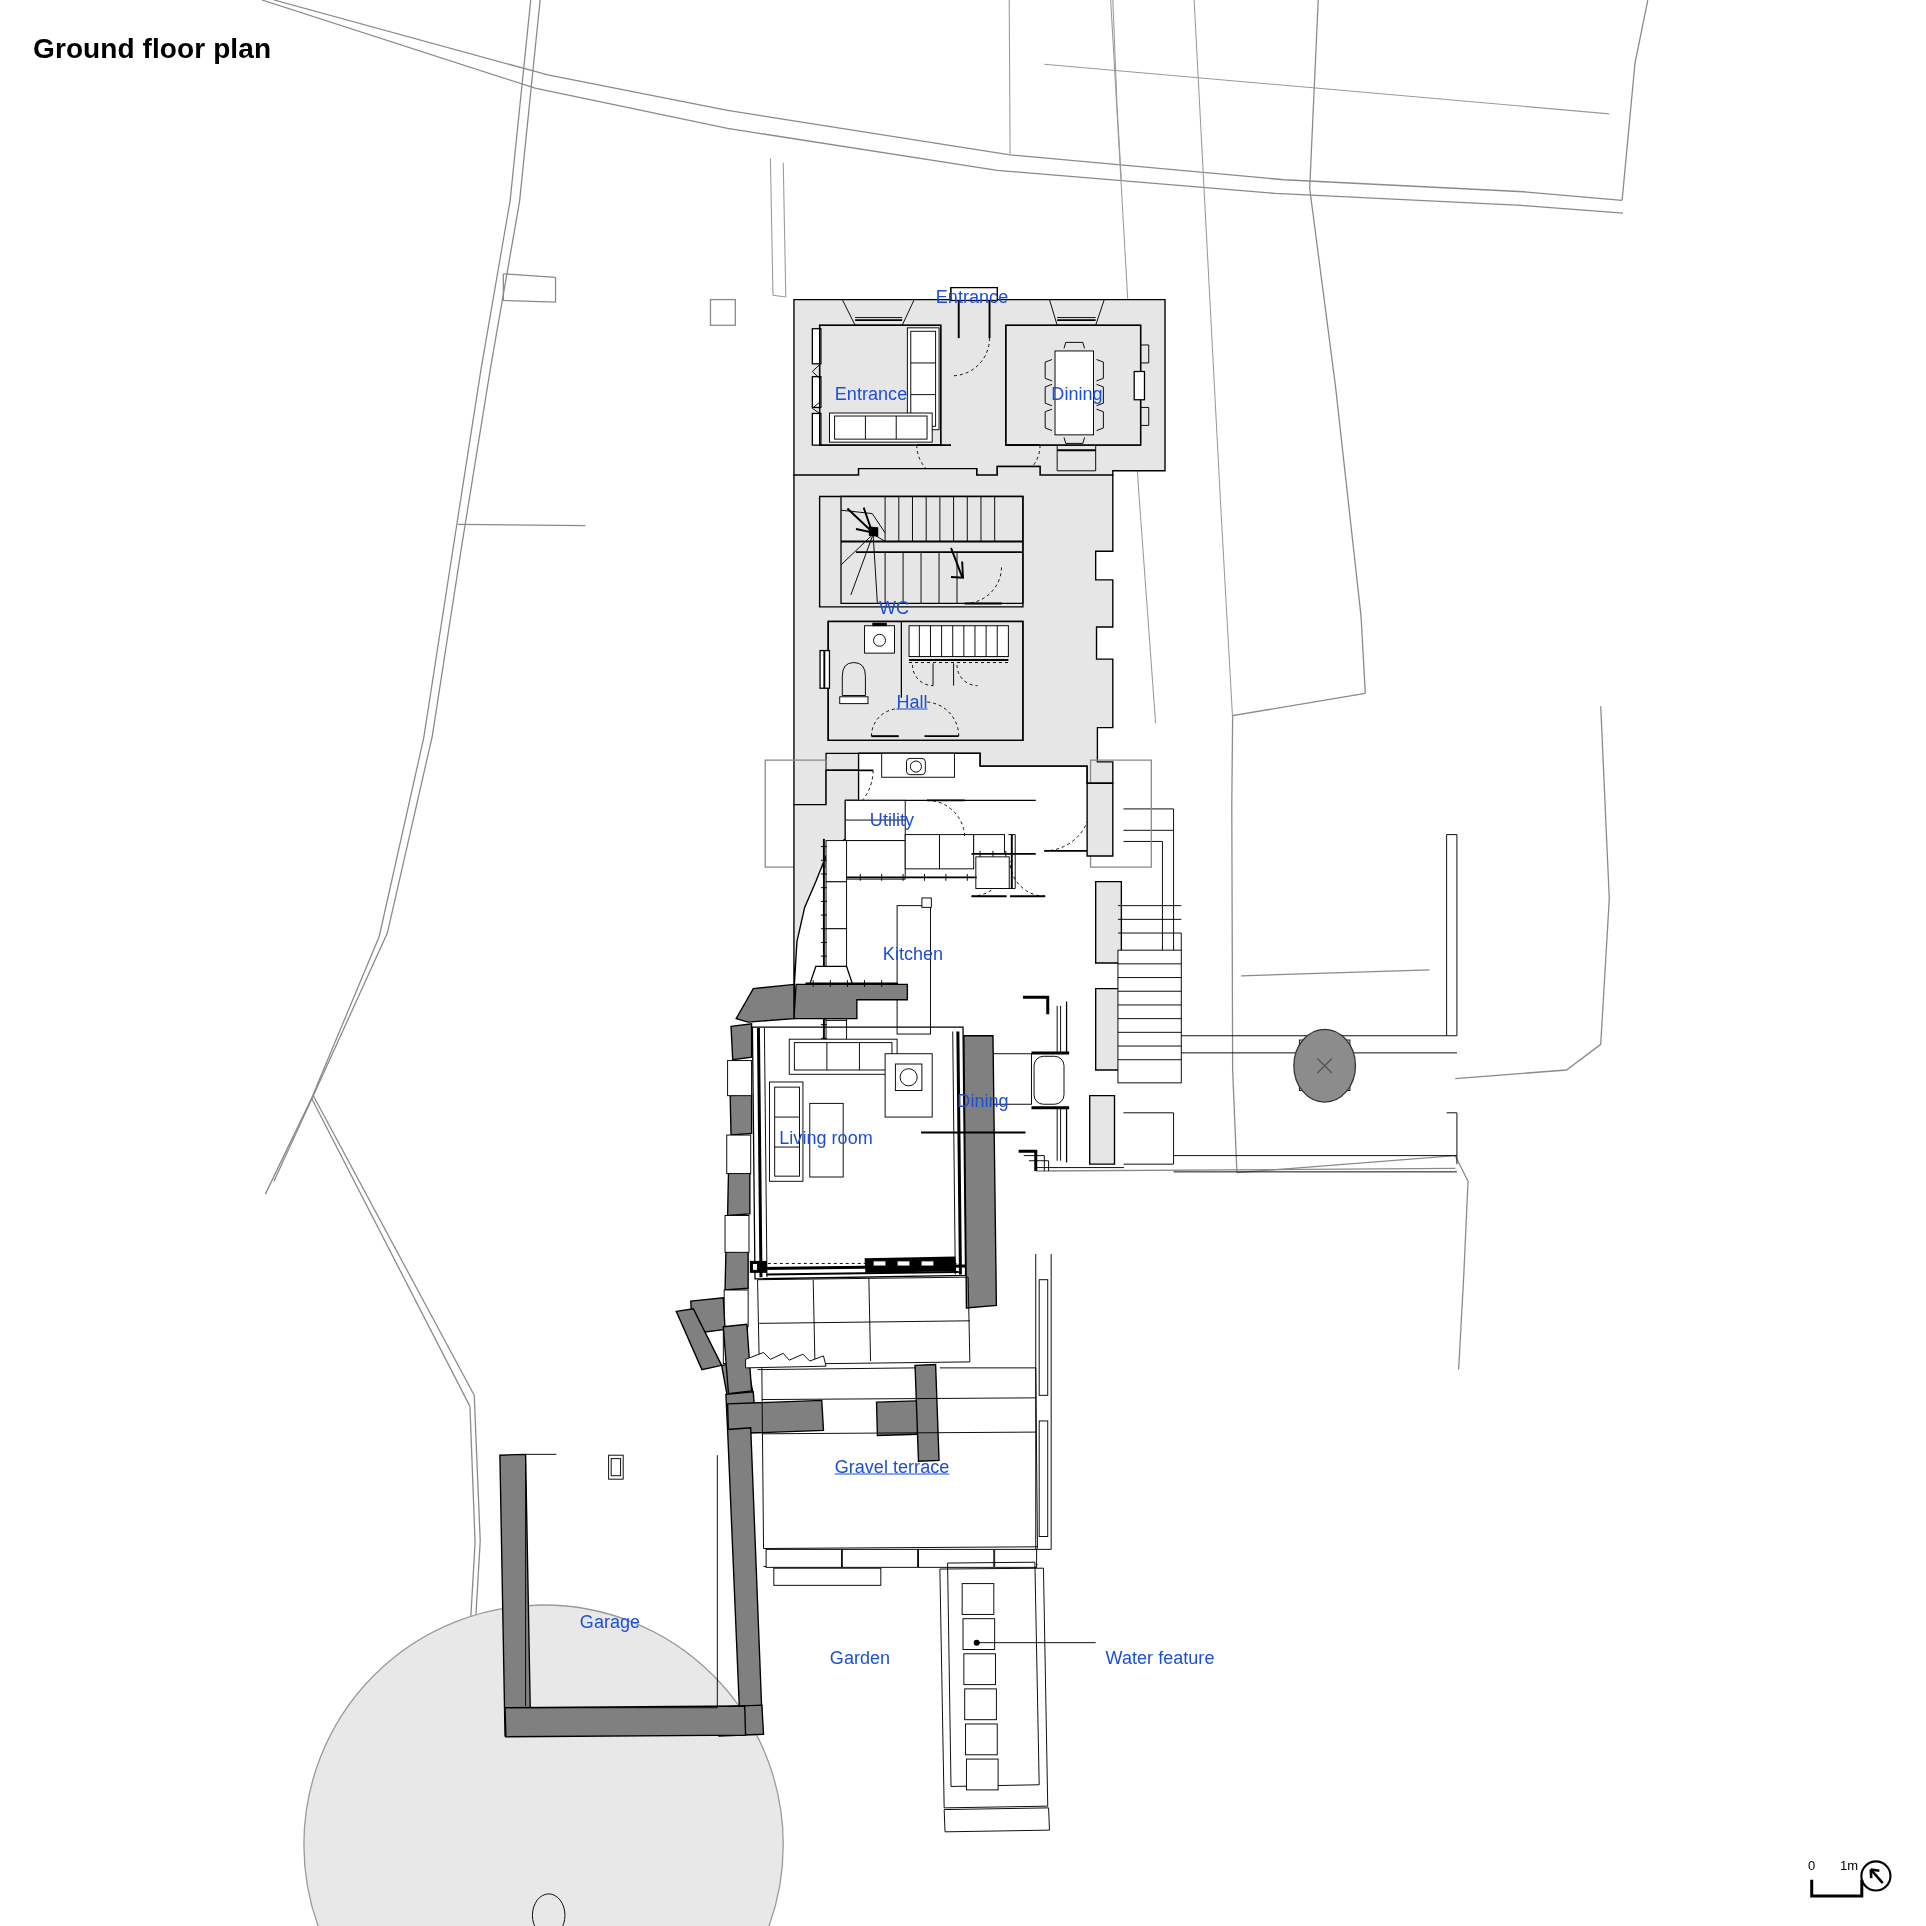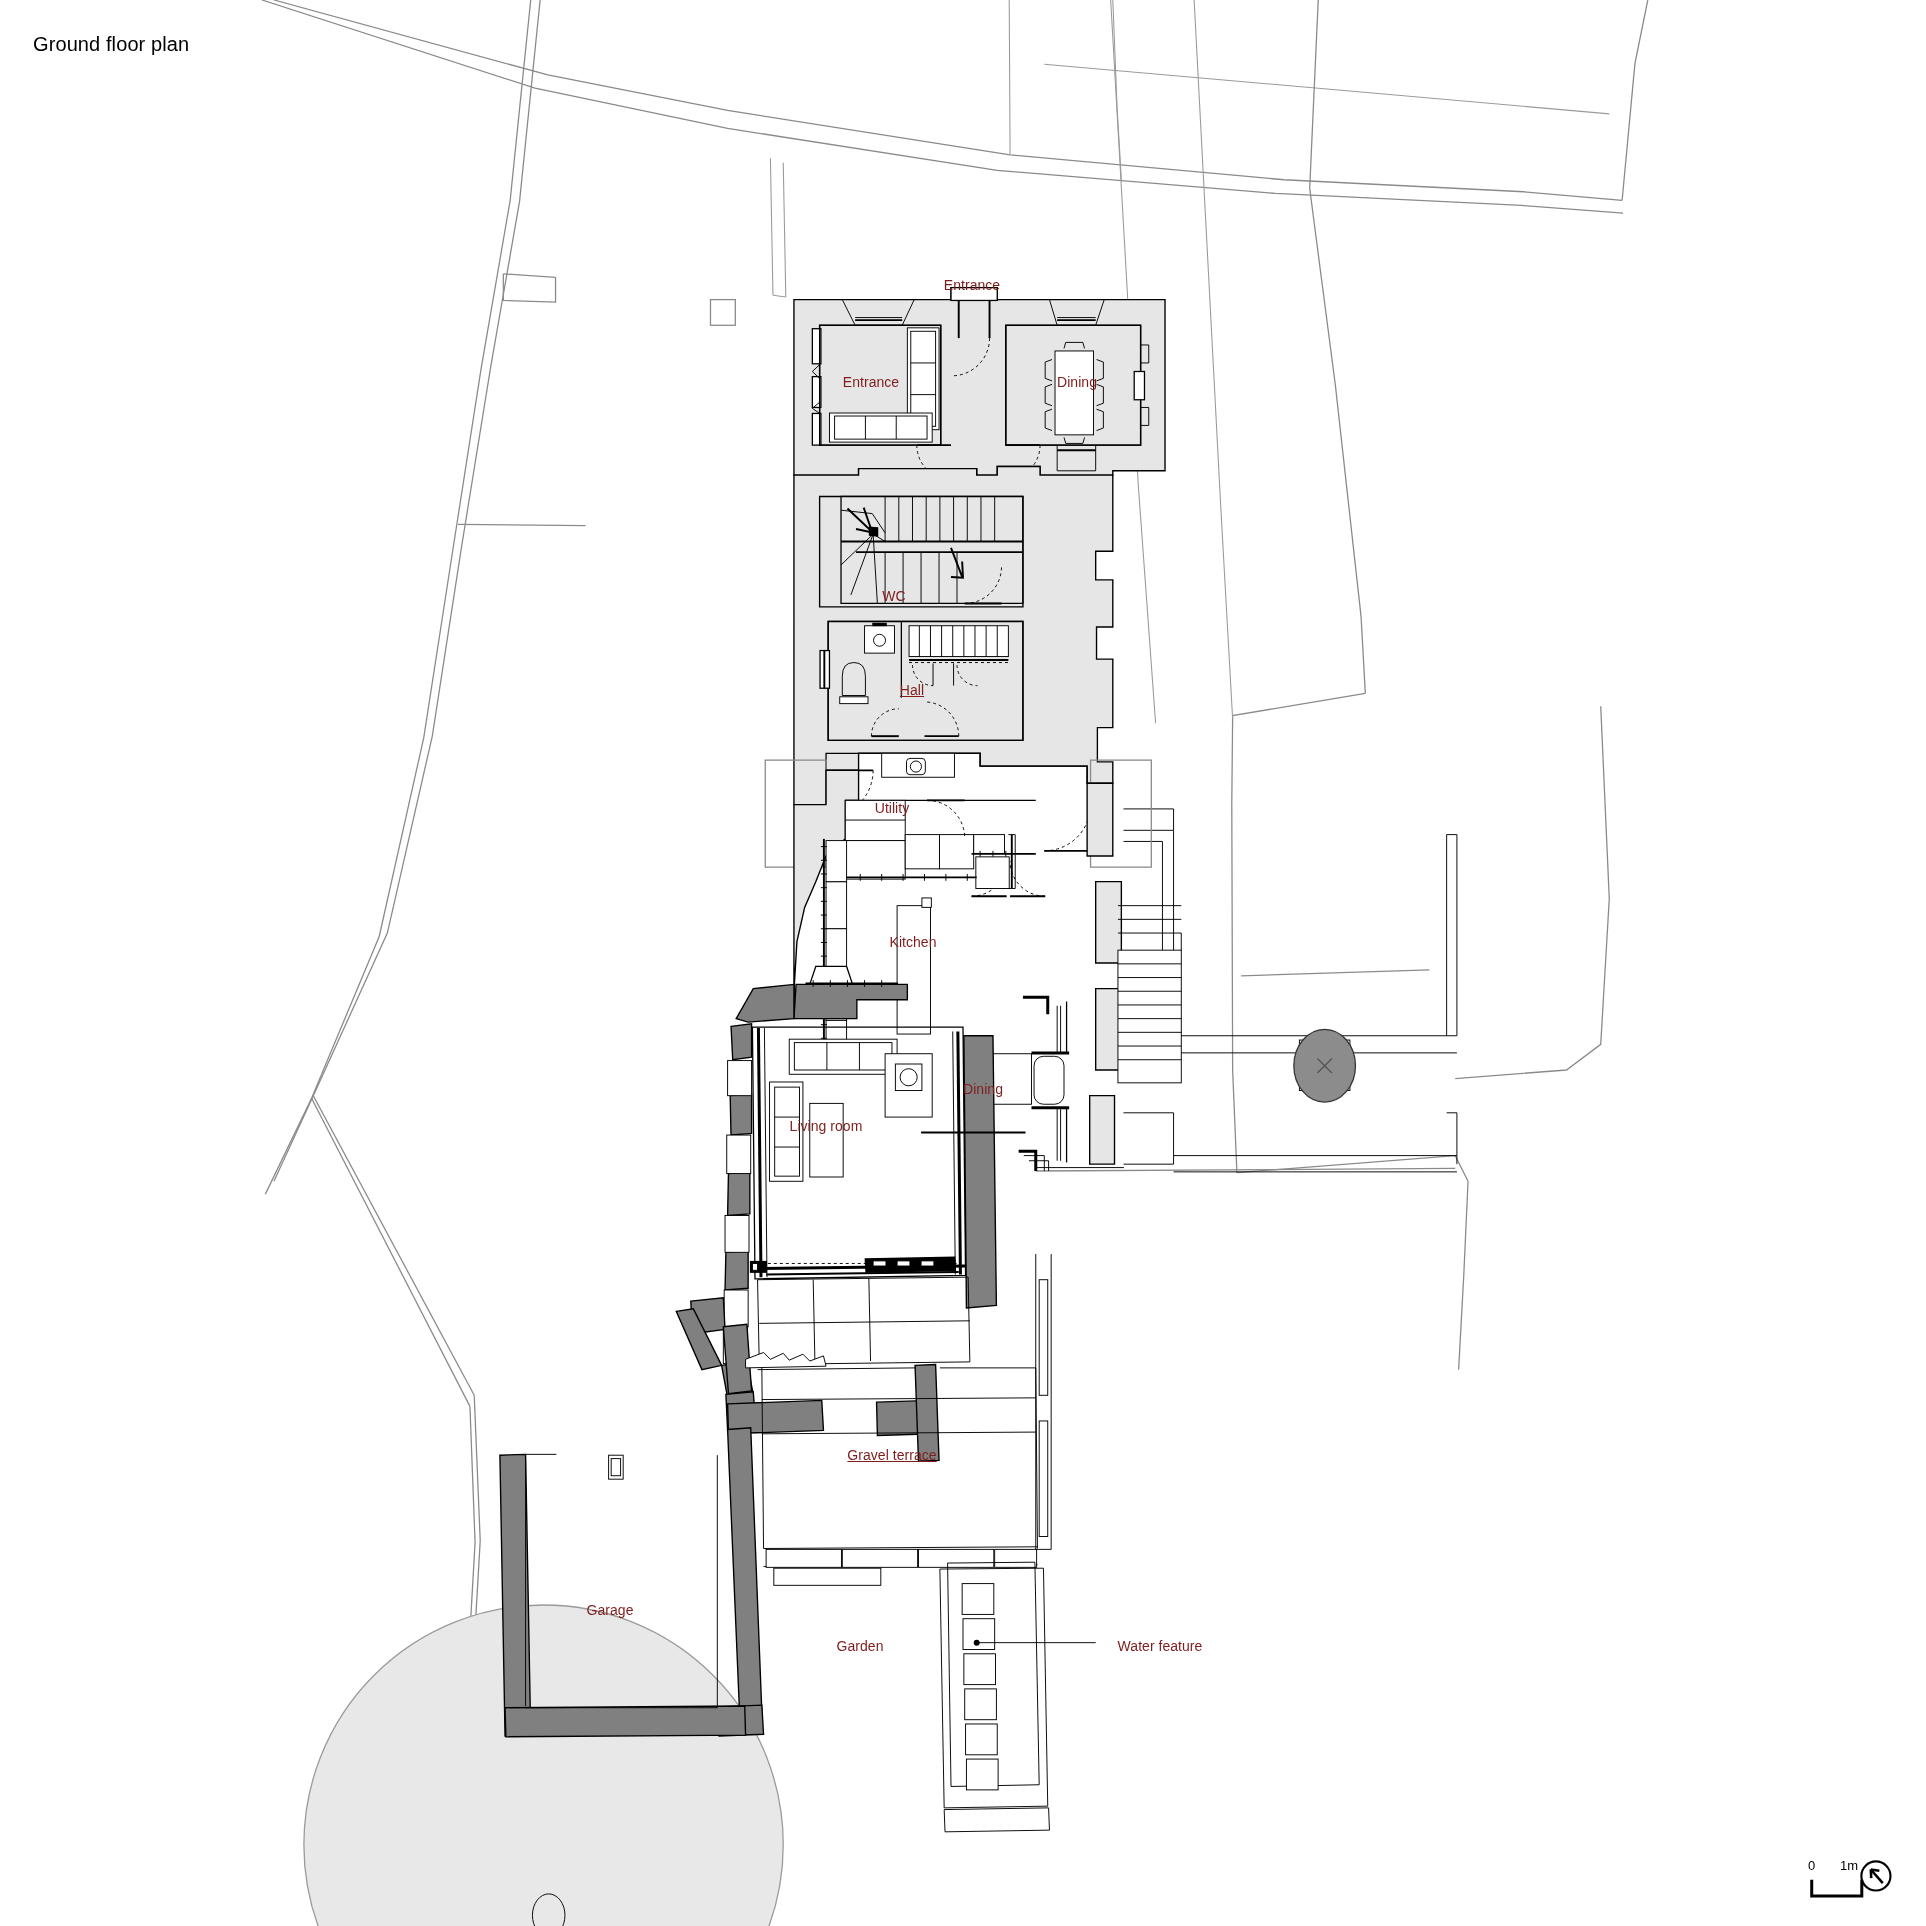--- a/index.html
+++ b/index.html
@@ -19,33 +19,34 @@
     position: absolute;
     top: 0;
     left: 0;
     width: 1926px;
     height: 1926px;
   }
   #drawing-title {
     position: absolute;
     left: 33px;
     top: 33px;
-    font-size: 20px;
-    font-weight: 400;
+    font-size: 28px;
+    font-weight: 700;
     color: #000000;
     letter-spacing: 0.1px;
     white-space: nowrap;
   }
   .room-label {
     position: absolute;
-    font-size: 14px;
-    color: #7f1d1d;
+    font-size: 18px;
+    color: #1d4ed8;
     white-space: nowrap;
     transform: translate(-50%, -50%);
     letter-spacing: 0.04px;
+    margin-top: 12px;
   }
   .scale-num {
     position: absolute;
     font-size: 13px;
     color: #000000;
     white-space: nowrap;
   }
 </style>
 </head>
 <body>

